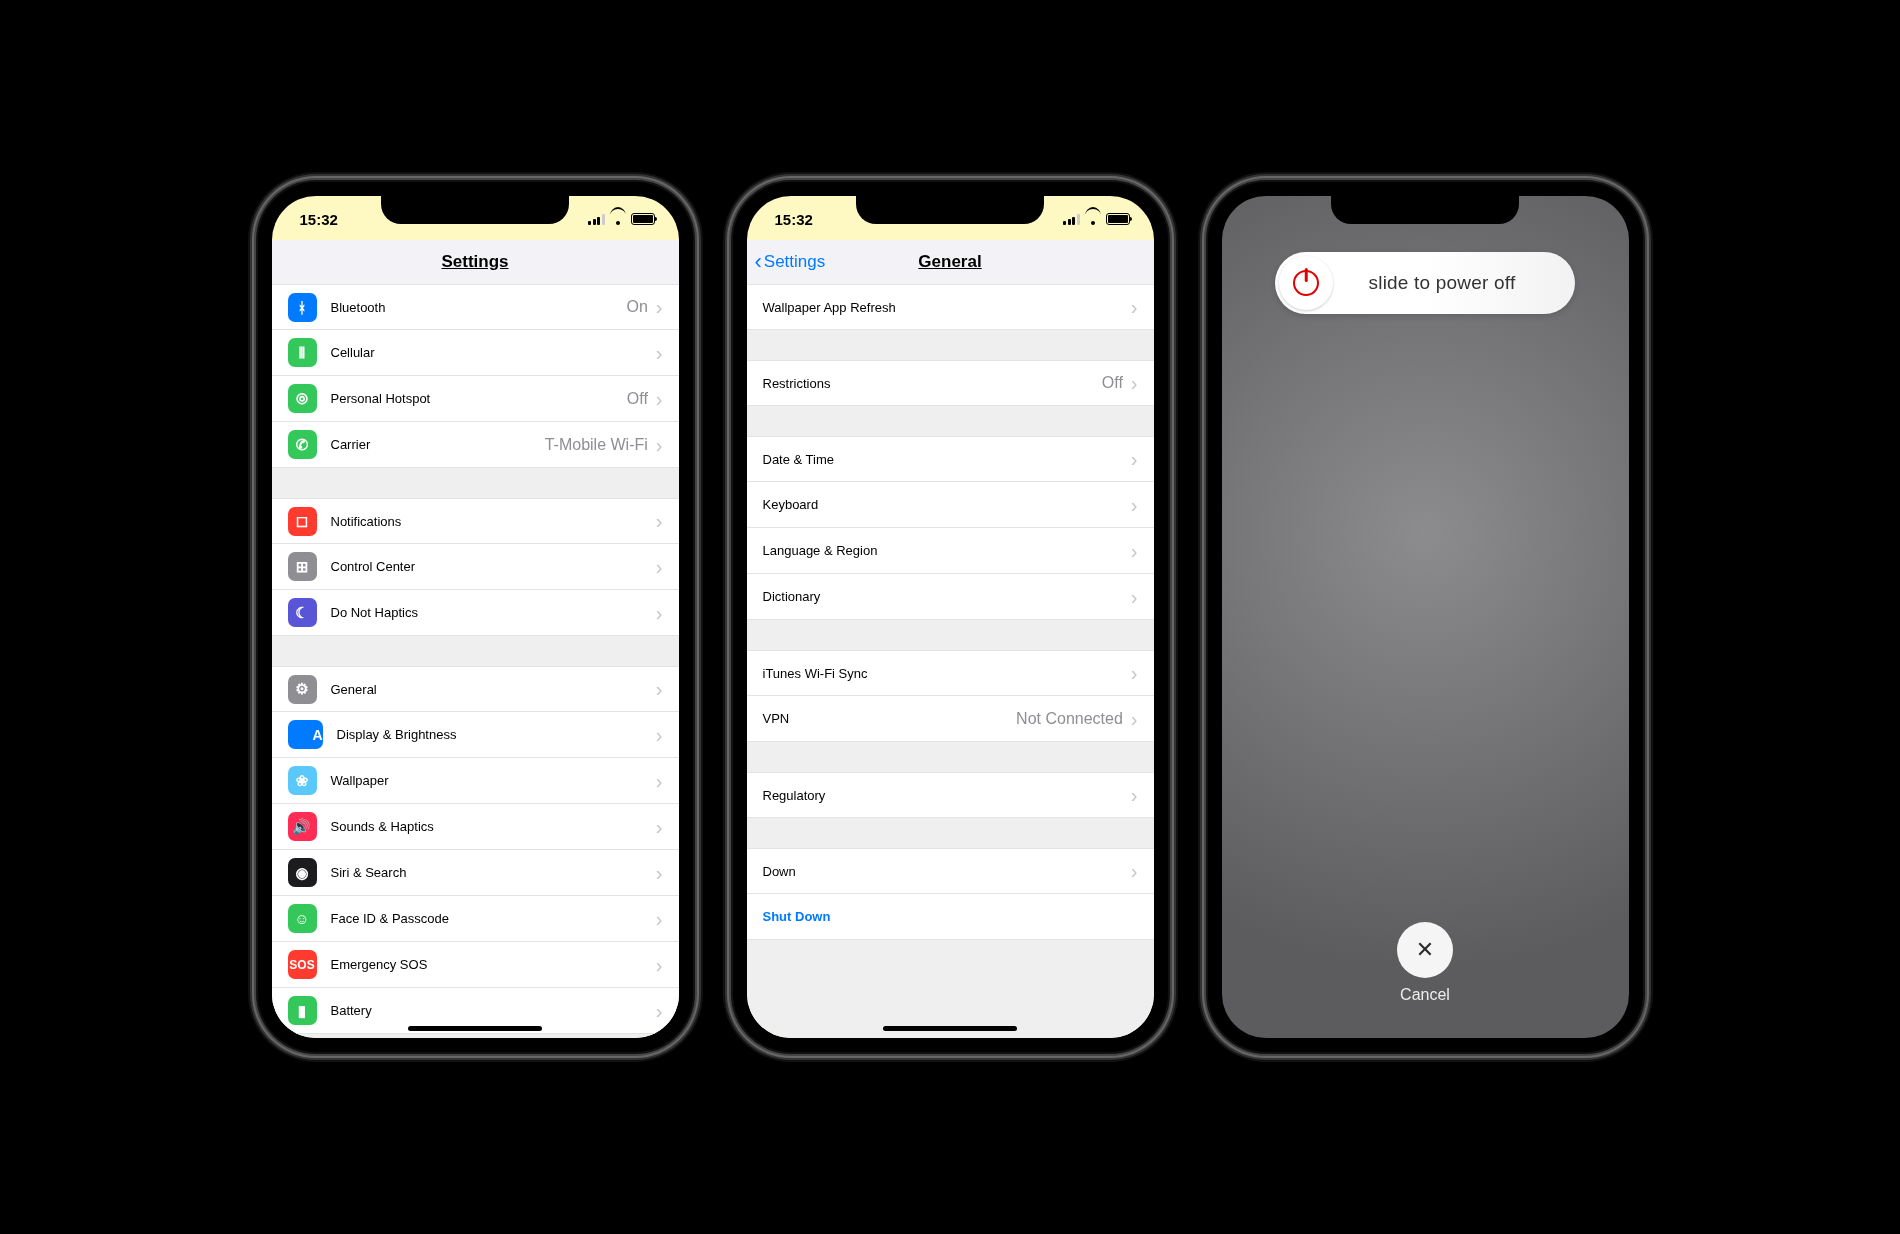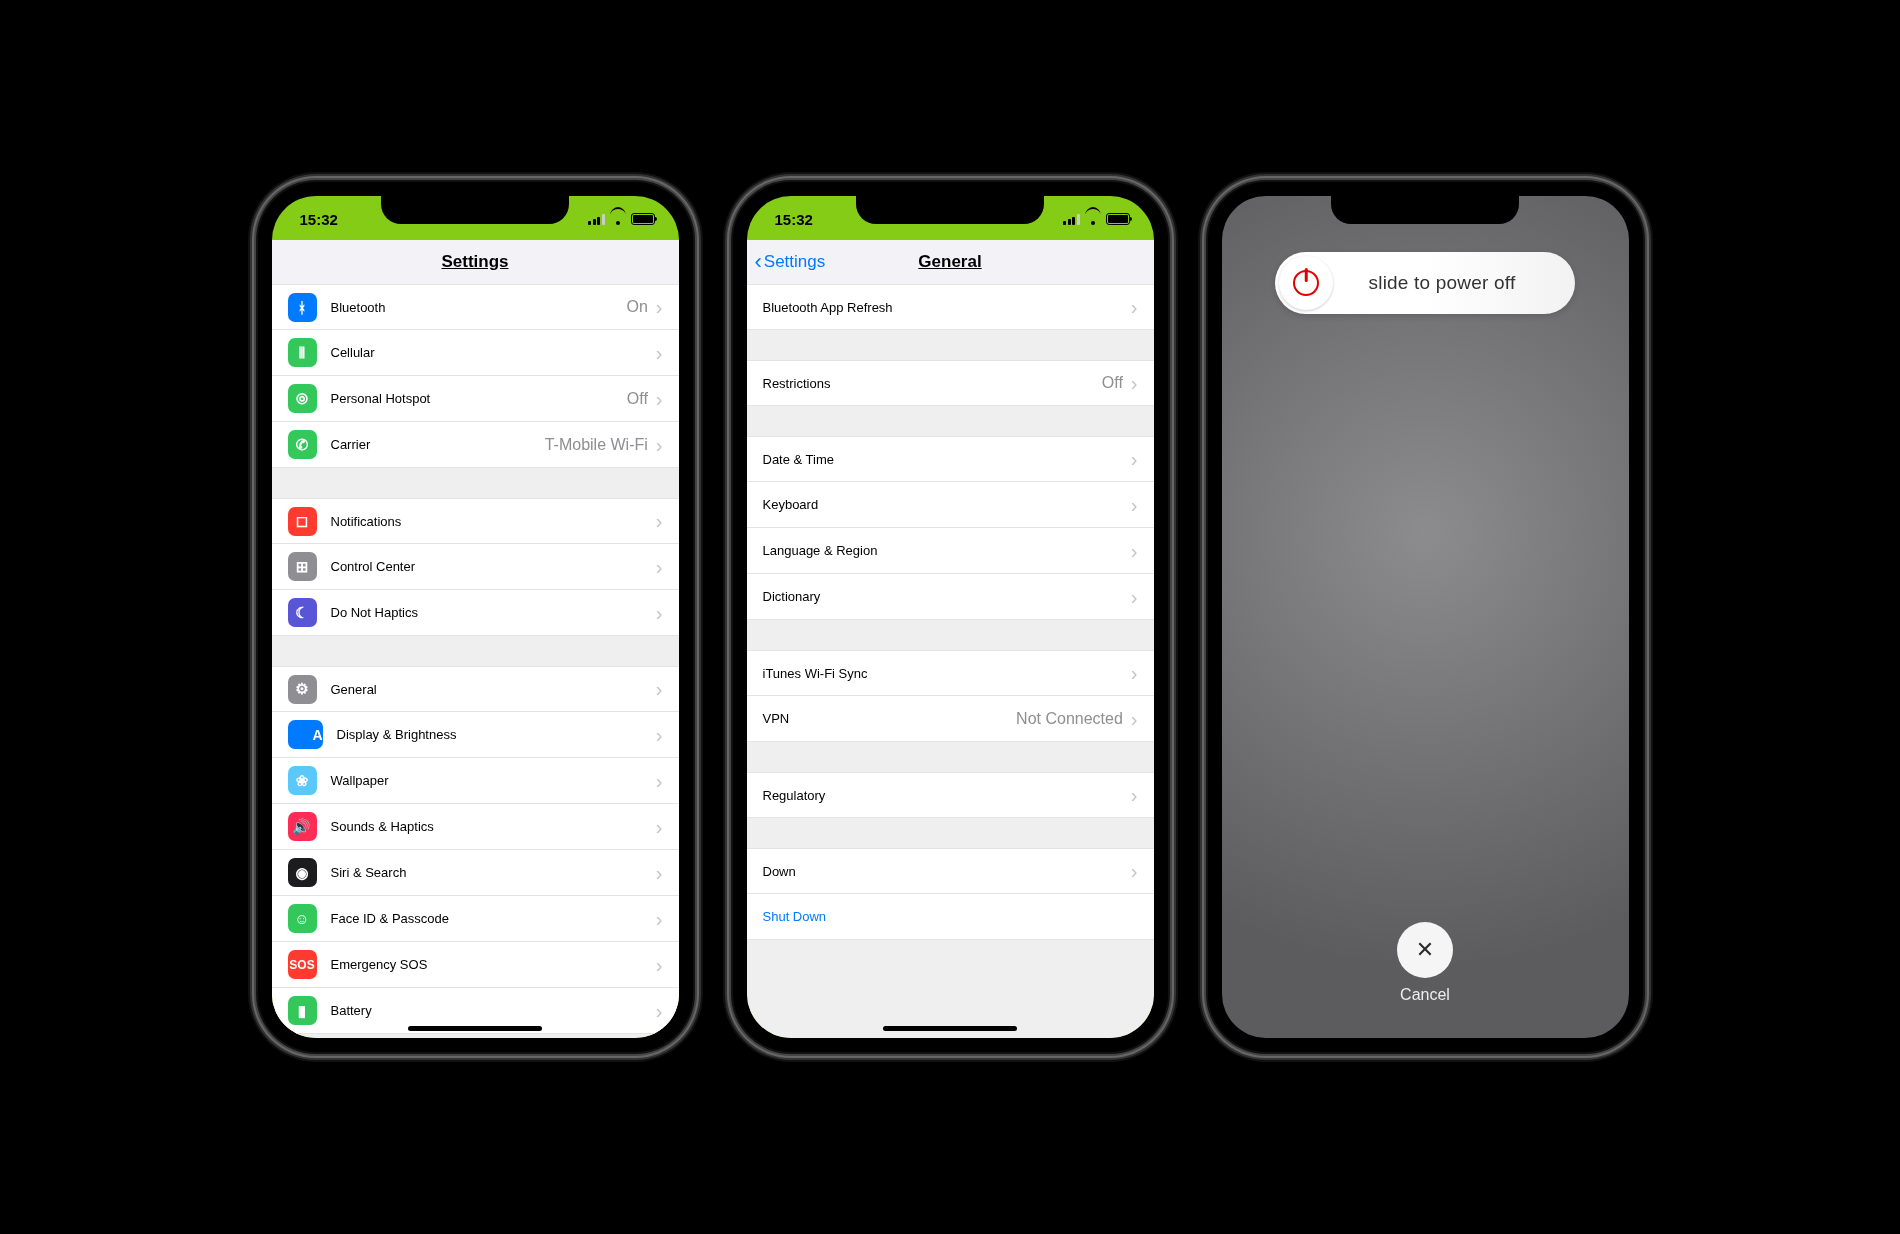--- a/index.html
+++ b/index.html
@@ -11,21 +11,21 @@
   background:#000;
   padding:14px;
   position:relative;
   box-shadow: 0 0 0 2px #111, 0 0 0 4px #444, 0 0 0 6px #666, 0 0 0 8px #333, 0 0 0 10px #111;
 }
 .screen {
   width:100%;
   height:100%;
   border-radius:44px;
   overflow:hidden;
-  background:#84cc16;
+  background:#fef9c3;
   position:relative;
   display:flex;
   flex-direction:column;
 }
 .screen.dark { background: radial-gradient(circle at 50% 40%, #8c8c8e 0%, #5c5c5e 80%); }
 .notch {
   position:absolute;
   top:0;
   left:50%;
   transform:translateX(-50%);
@@ -91,21 +91,21 @@
   margin-right:14px;
   flex-shrink:0;
   display:flex;
   align-items:center;
   justify-content:center;
   color:#fff;
   font-size:15px;
   font-weight:600;
 }
 .row .label { flex:1; font-size:13px; color:#000; }
-.row .label.blue { color:#007aff; }
+.row .label.blue { color:#007aff;font-weight:bold; }
 .row .value { font-size:16px; color:#8e8e93; }
 .row .chev { color:#c5c5c8; margin-left:8px; font-size:20px; line-height:1; }
 .home-indicator { position:absolute; bottom:7px; left:50%; transform:translateX(-50%); width:134px; height:5px; border-radius:3px; background:#000; }
 
 .poweroff-slider {
   position:absolute;
   top:56px; left:50%; transform:translateX(-50%);
   width:300px; height:62px;
   background:linear-gradient(90deg,#fff 0%,#fff 50%,#f2f2f2 100%);
   border-radius:40px;
@@ -257,21 +257,21 @@
     </div>
     <div class="nav-bar">
       <div class="nav-back">
         <span class="nav-back-chev">‹</span>
         <span>Settings</span>
       </div>
       <span class="nav-title">General</span>
     </div>
     <div class="list" id="list2">
         <div class="row tall">
-          <span class="label">Bluetooth App Refresh</span>
+          <span class="label">Wallpaper App Refresh</span>
           <span class="chev">›</span>
         </div>
         <div class="group-spacer"></div>
         <div class="row tall">
           <span class="label">Restrictions</span>
           <span class="value">Off</span>
           <span class="chev">›</span>
         </div>
         <div class="group-spacer"></div>
         <div class="row tall">

